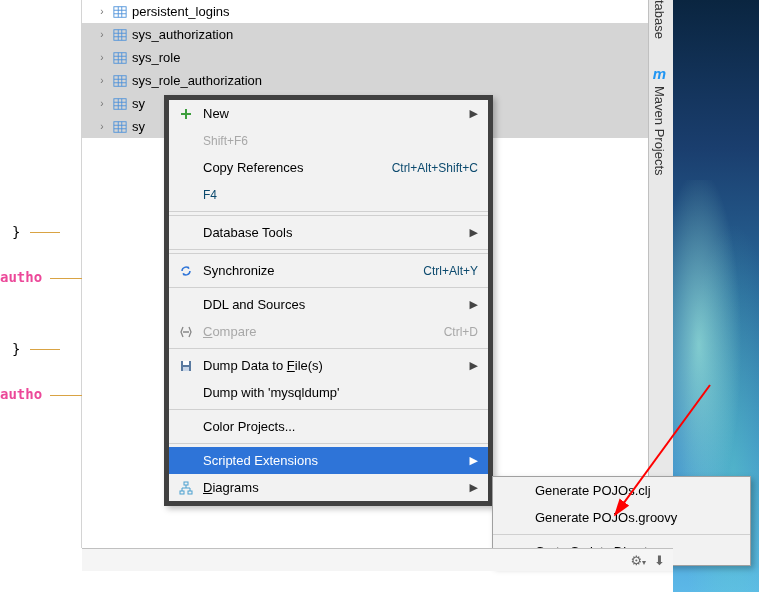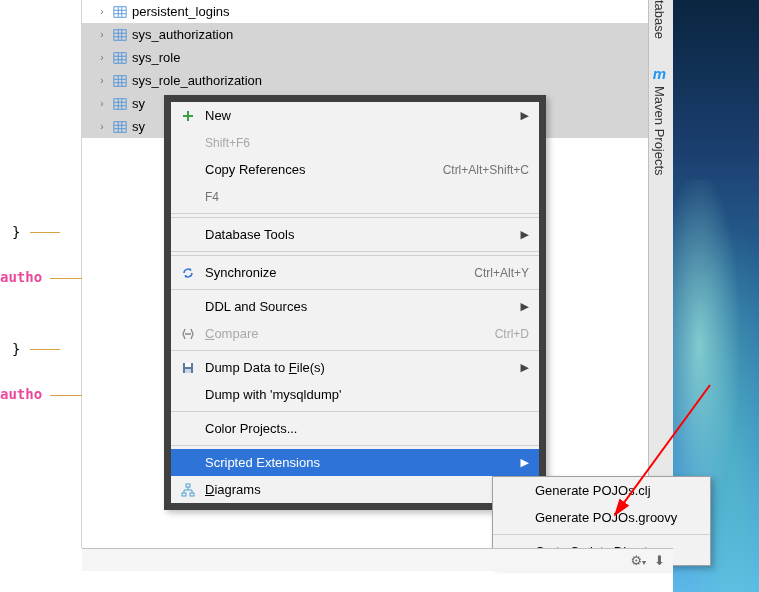--- a/index.html
+++ b/index.html
@@ -79,23 +79,23 @@
       height: 14px;
     }
     .tree-label {
       color: #000;
       white-space: nowrap;
     }
     .context-menu {
       position: absolute;
       left: 164px;
       top: 95px;
-      width: 382px;
+      width: 329px;
       background: #f2f2f2;
-      border: 7px solid #404040;
+      border: 5px solid #404040;
       box-shadow: 3px 3px 6px rgba(0,0,0,0.25);
     }
     .menu-item {
       height: 27px;
       display: flex;
       align-items: center;
       padding: 0 10px 0 8px;
       gap: 8px;
       cursor: default;
     }
@@ -117,21 +117,21 @@
       flex-shrink: 0;
     }
     .menu-label {
       flex: 1;
       color: #000;
     }
     .menu-item.highlighted .menu-label {
       color: #fff;
     }
     .menu-shortcut {
-      color: #737373;
+      color: #0c4a6e;
       font-size: 12px;
     }
     .submenu-arrow {
       font-size: 11px;
       color: #444;
       margin-left: 6px;
     }
     .menu-item.highlighted .submenu-arrow {
       color: #fff;
     }
@@ -140,21 +140,21 @@
       background: #d0d0d0;
       margin: 3px 0;
     }
     .underline {
       text-decoration: underline;
     }
     .submenu {
       position: absolute;
       left: 492px;
       top: 476px;
-      width: 219px;
+      width: 259px;
       background: #f2f2f2;
       border: 1px solid #a0a0a0;
       box-shadow: 3px 3px 6px rgba(0,0,0,0.25);
     }
     .submenu .menu-item {
       padding-left: 16px;
     }
     .right-sidebar {
       position: absolute;
       right: 86px;

